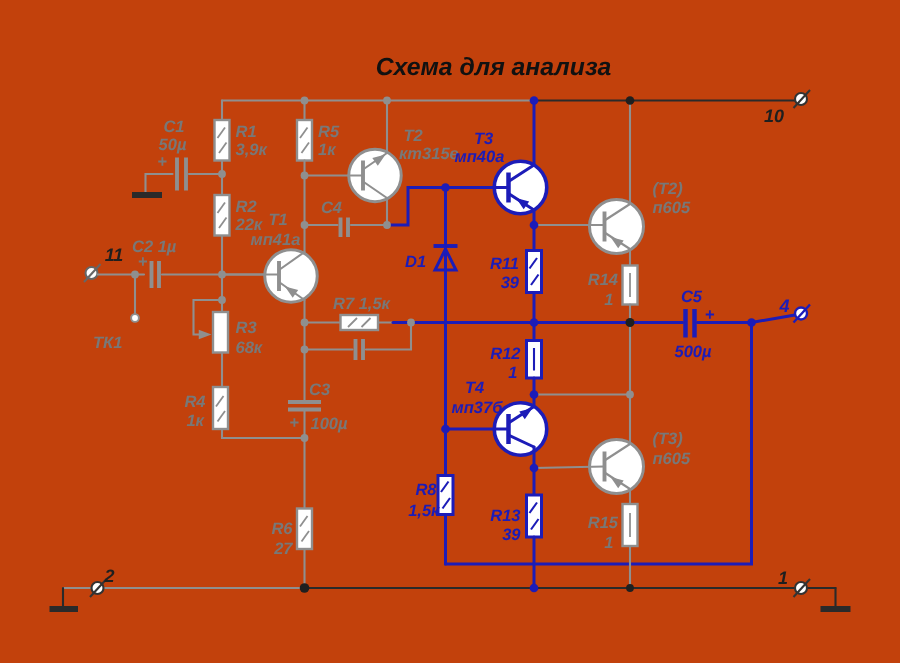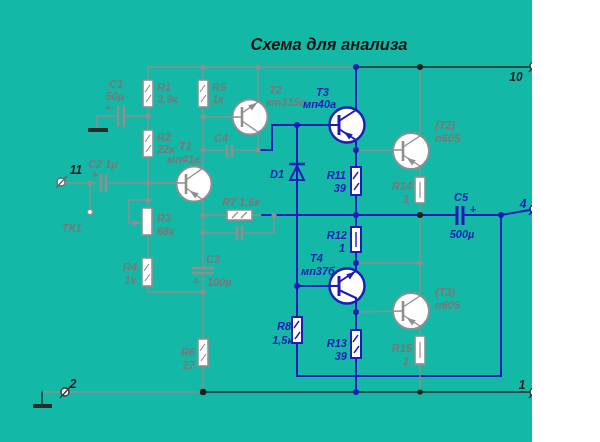--- a/index.html
+++ b/index.html
@@ -1,16 +1,16 @@
 <!DOCTYPE html>
 <html><head>
 <meta charset="utf-8">
 <style>
   html,body{margin:0;padding:0;background:#ffffff;}
-  .stage{position:relative;width:532px;height:442px;background:#14b8a6;overflow:hidden;
+  .stage{position:relative;width:600px;height:442px;background:#c2410c;overflow:hidden;
          font-family:"Liberation Sans", sans-serif;}
   svg{display:block}
   
   .wg{stroke:#8f8f8f;stroke-width:1.4;fill:none;stroke-linecap:round;}
   .wd{stroke:#2a2a2a;stroke-width:1.4;fill:none;stroke-linecap:round;}
   .wb{stroke:#1c1cb8;stroke-width:2;fill:none;stroke-linecap:round;}
   .cg{stroke:#8f8f8f;stroke-width:2;fill:#ffffff;}
   .cb{stroke:#1c1cb8;stroke-width:2.4;fill:#ffffff;}
   .rg{stroke:#8f8f8f;stroke-width:1.6;fill:#ffffff;}
   .rb{stroke:#1c1cb8;stroke-width:2;fill:#ffffff;}

